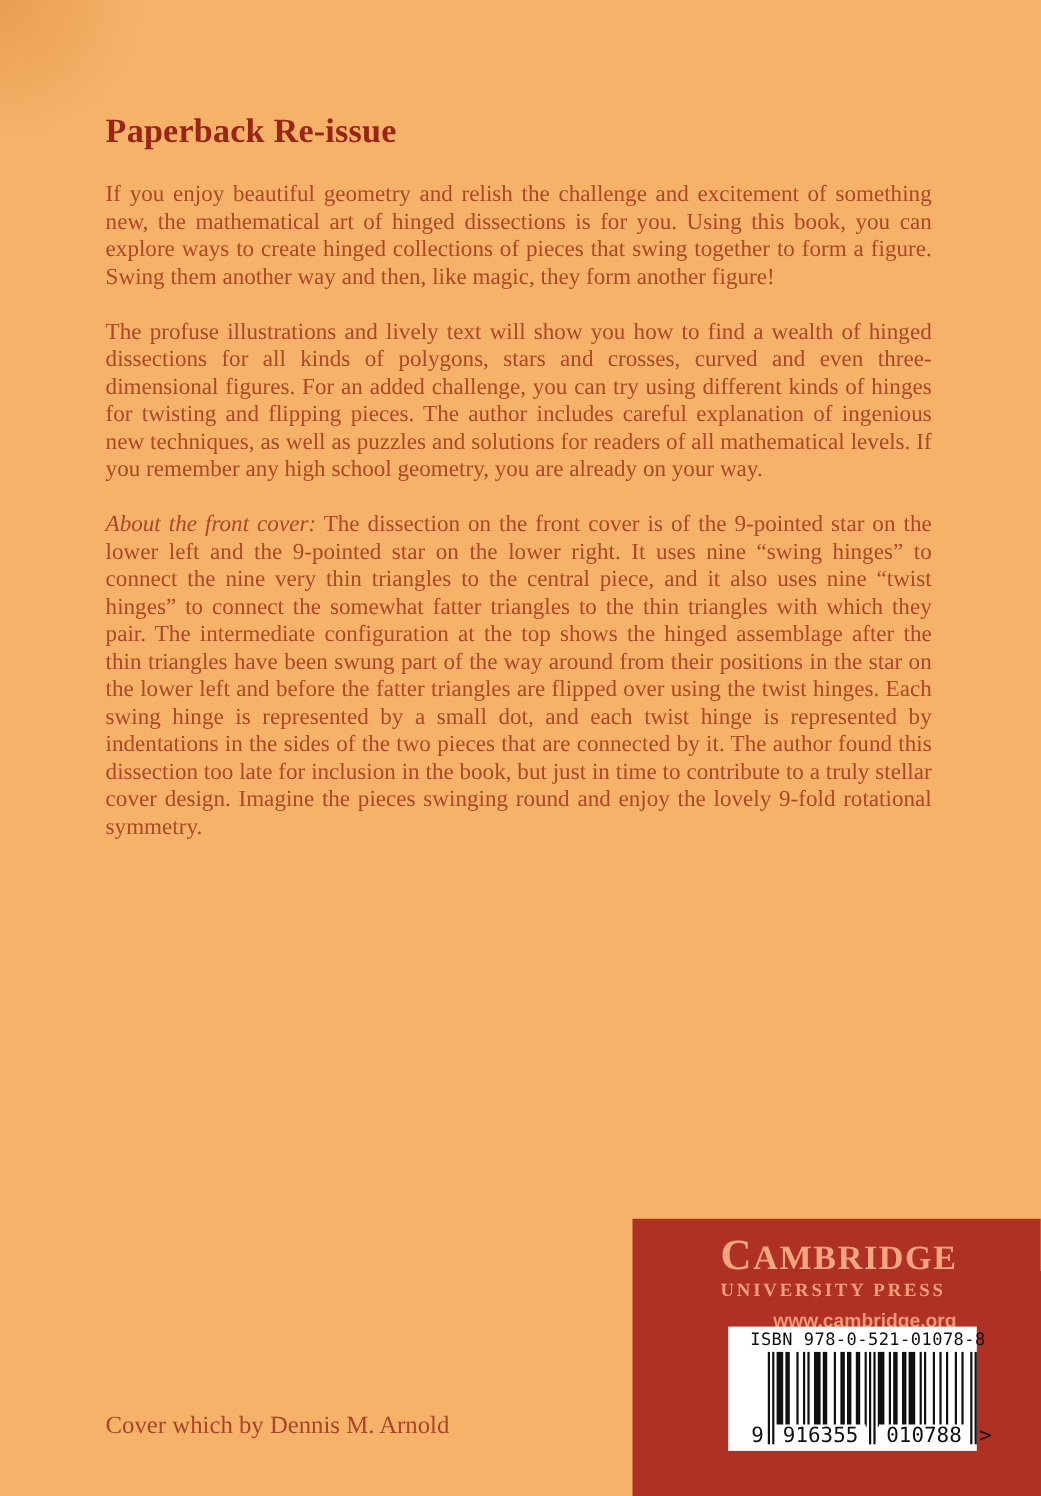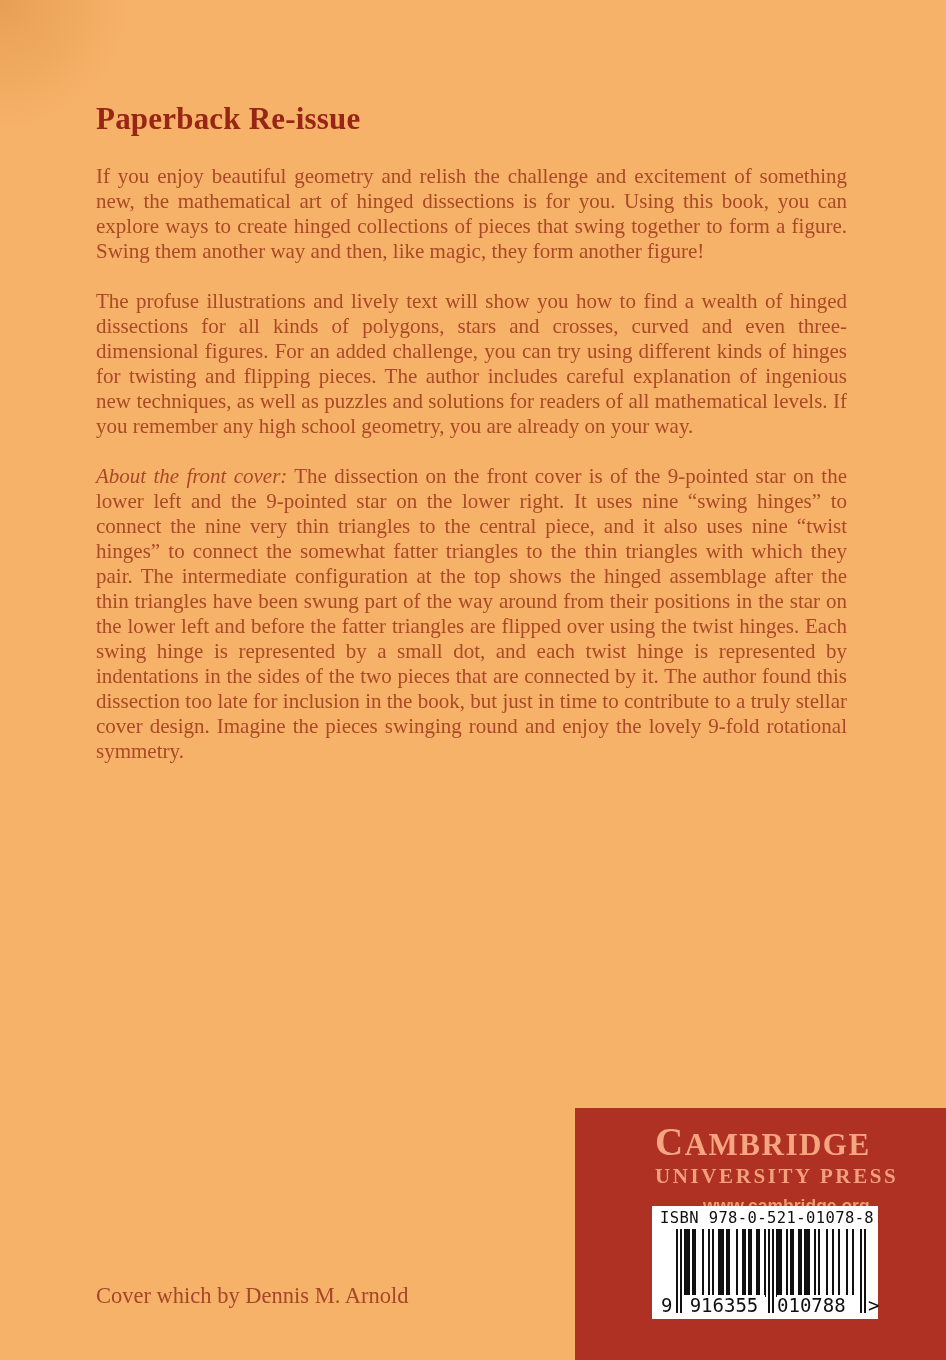--- a/index.html
+++ b/index.html
@@ -58,41 +58,41 @@
     font-weight: bold;
     font-size: 31px;
     line-height: 33px;
     letter-spacing: 1.5px;
     color: #f5a680;
   }
   .brand-name::first-letter { font-size: 39px; }
   .brand-sub {
     font-family: "Liberation Serif", serif;
     font-weight: bold;
-    font-size: 21px;
+    font-size: 17px;
     letter-spacing: 2.6px;
     margin-top: 3px;
     color: #f2a07c;
   }
   .brand-url {
     font-family: "Liberation Sans", sans-serif;
     font-weight: bold;
     font-size: 17.5px;
     margin-top: 7px;
     color: #f09974;
     margin-left: 48px;
   }
   
   .isbn-box {
     position: absolute;
-    left: 77px; top: 98px;
+    left: 87px; top: 98px;
     width: 226px; height: 113px;
     background: #ffffff;
     box-sizing: border-box;
-    padding: 3px 8px 0 8px;
+    padding: 3px 8px 0 20px;
   }
   .isbn-label {
     font-family: "DejaVu Sans Mono", monospace;
     font-size: 15.5px;
     letter-spacing: 0.4px;
     color: #101010;
     text-align: center;
     white-space: nowrap;
   }
   .barcode {
@@ -108,21 +108,21 @@
     position: absolute;
     left: 0; bottom: 0; right: 0;
     height: 20px;
     font-family: "DejaVu Sans Mono", monospace;
     font-size: 19px;
     line-height: 20px;
     color: #101010;
   }
   .d-lead  { position: absolute; left: -15px; bottom: 0; }
   .d-g1    { position: absolute; left: 7px;  width: 82px; bottom: 0; text-align: center; background: #fff; }
-  .d-g2    { position: absolute; left: 101px; width: 82px; bottom: 0; background: #fff; }
+  .d-g2    { position: absolute; left: 101px; width: 82px; bottom: 0; text-align: center; background: #fff; }
   .d-arrow { position: absolute; left: 192px; bottom: 0; }
 </style>
 </head>
 <body>
 
 <div class="cover">
 
   <div class="text-column">
     <h1>Paperback Re-issue</h1>
     <p>If you enjoy beautiful geometry and relish the challenge and excitement of something new, the mathematical art of hinged dissections is for you. Using this book, you can explore ways to create hinged collections of pieces that swing together to form a figure. Swing them another way and then, like magic, they form another figure!</p>

